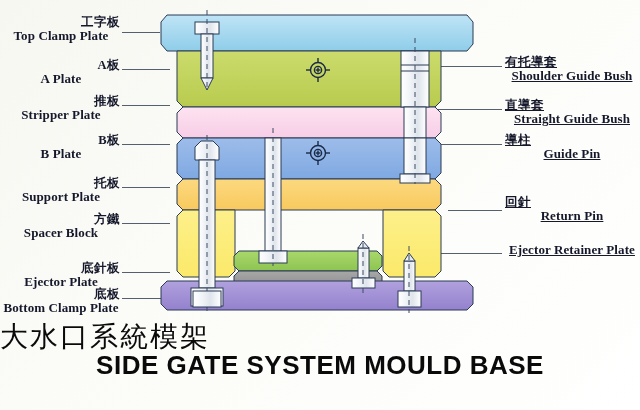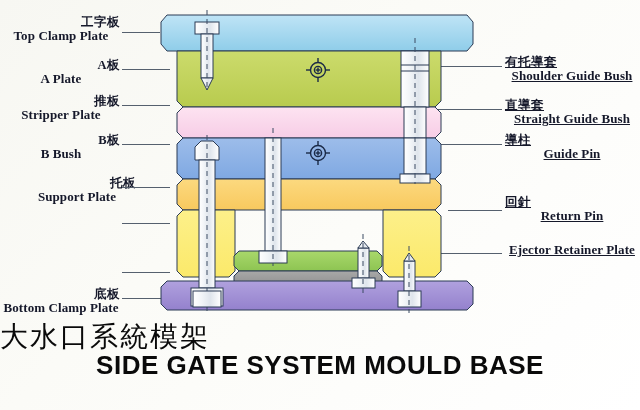--- a/index.html
+++ b/index.html
@@ -49,32 +49,40 @@
   <div class="leader" style="left:122px;top:69px;width:48px;"></div>
 
   <div class="lbl left" style="left:2px;top:95px;width:118px;">
     <span class="cn">推板</span>
     <span class="en">Stripper Plate</span>
   </div>
   <div class="leader" style="left:122px;top:105px;width:48px;"></div>
 
   <div class="lbl left" style="left:2px;top:134px;width:118px;">
     <span class="cn">B板</span>
-    <span class="en">B Bush</span>
+    <span class="en">B Plate</span>
   </div>
   <div class="leader" style="left:122px;top:144px;width:48px;"></div>
 
-  <div class="lbl left" style="left:18px;top:177px;width:118px;">
+  <div class="lbl left" style="left:2px;top:177px;width:118px;">
     <span class="cn">托板</span>
     <span class="en">Support Plate</span>
   </div>
   <div class="leader" style="left:122px;top:187px;width:48px;"></div>
 
+  <div class="lbl left" style="left:2px;top:213px;width:118px;">
+    <span class="cn">方鐵</span>
+    <span class="en">Spacer Block</span>
+  </div>
   <div class="leader" style="left:122px;top:223px;width:48px;"></div>
 
+  <div class="lbl left" style="left:2px;top:262px;width:118px;">
+    <span class="cn">底針板</span>
+    <span class="en">Ejector Plate</span>
+  </div>
   <div class="leader" style="left:122px;top:272px;width:48px;"></div>
 
   <div class="lbl left" style="left:2px;top:288px;width:118px;">
     <span class="cn">底板</span>
     <span class="en">Bottom Clamp Plate</span>
   </div>
   <div class="leader" style="left:122px;top:298px;width:48px;"></div>
 
   <div class="lbl right" style="left:505px;top:56px;width:134px;">
     <span class="cn">有托導套</span>

